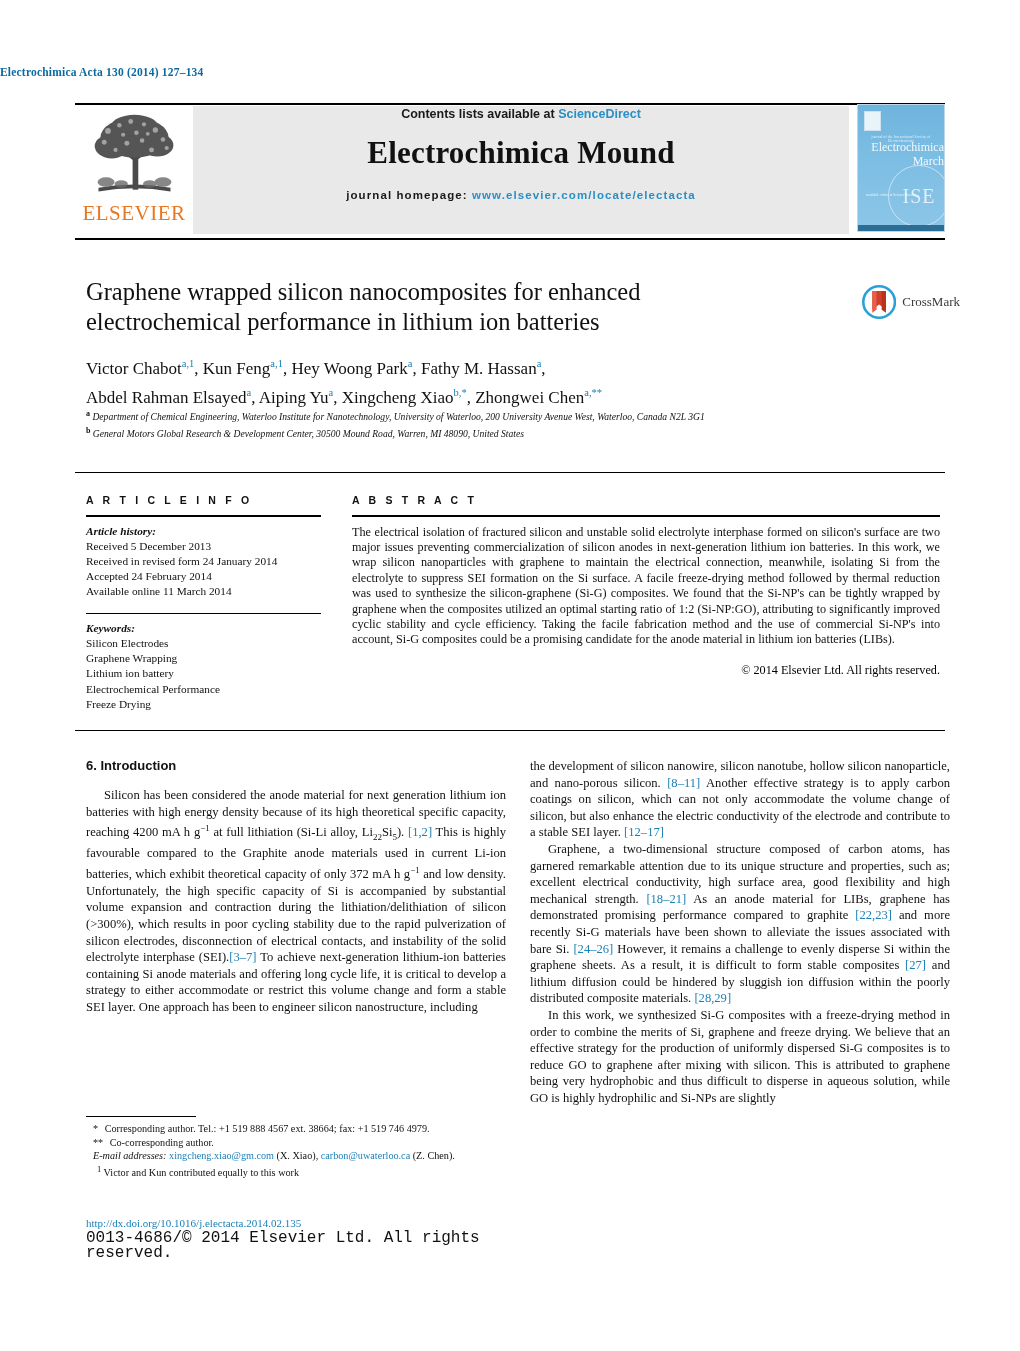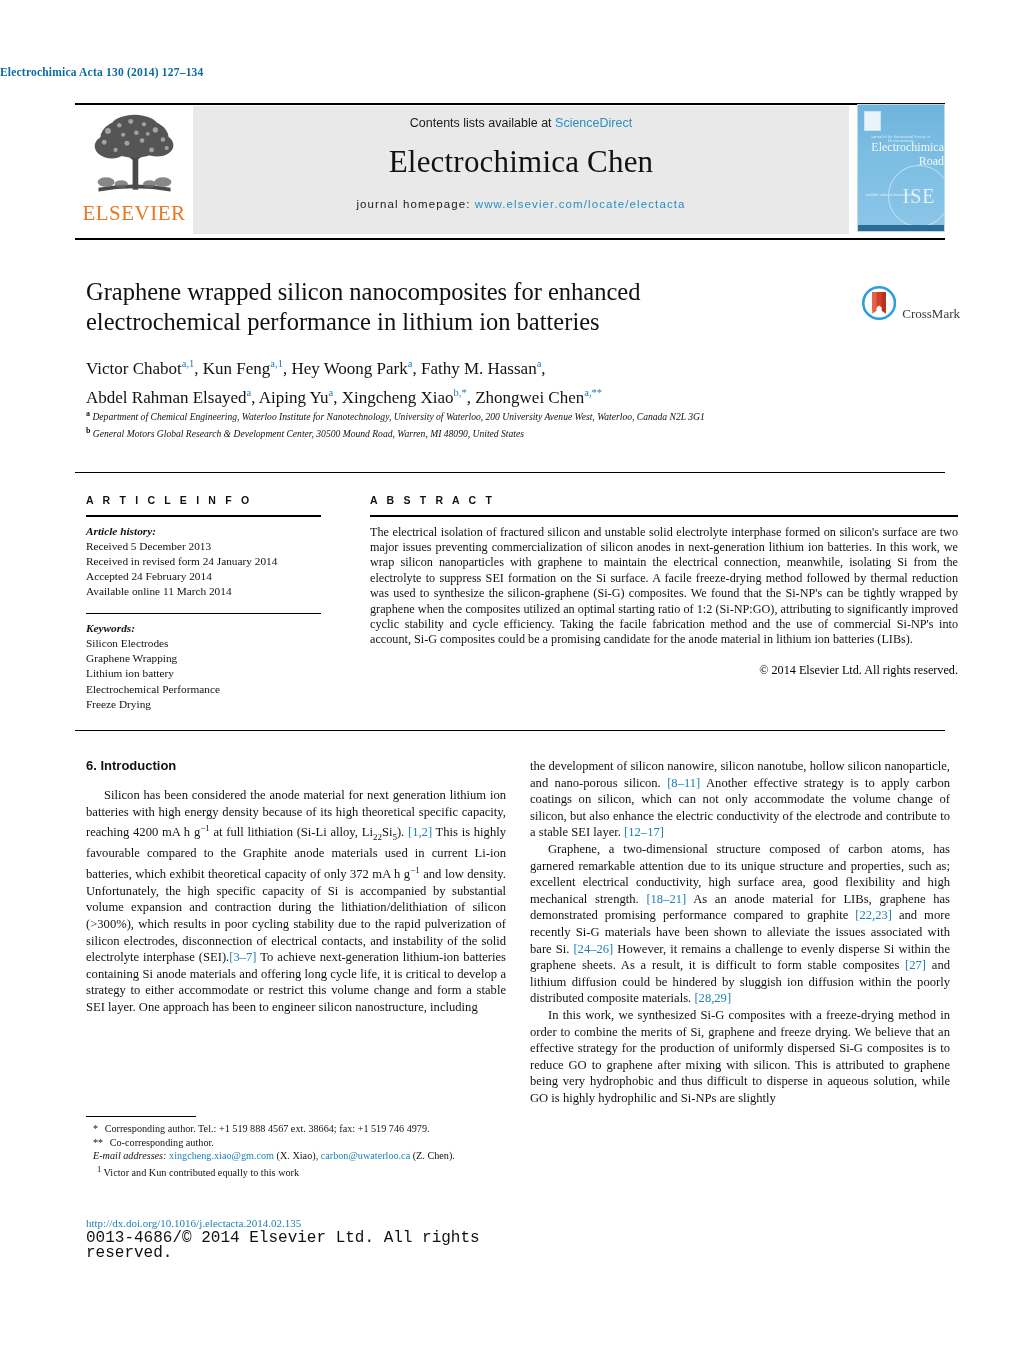--- a/index.html
+++ b/index.html
@@ -48,22 +48,23 @@
     letter-spacing:0.5px;
     margin-top:1px;
     line-height:1;
   }
   .center-block {
     flex:1;
     background:#e9e9e9;
     margin-top:3px;
     margin-bottom:2px;
     text-align:center;
-    padding-top:10px;
+    padding-top:1px;
     position:relative;
+    font-weight:bold;
   }
   .contents-line {
     font-size:12.5px;
     font-family:"Liberation Sans", sans-serif;
     color:#1a1a1a;
   }
   .contents-line .sd { color:#2a8fc4; }
   .journal-title {
     font-family:"Liberation Serif", serif;
     font-size:31px;
@@ -133,30 +134,30 @@
   .authors sup { font-size:10.5px; color:#1a7fb5; vertical-align:super; }
   .affiliations {
     position:absolute; left:86px; top:407px; width:790px;
     font-family:"Liberation Serif", serif;
     font-size:9.6px; line-height:13.5px; font-style:italic; color:#111;
   }
   .affiliations sup { font-style:normal; font-weight:bold; font-size:8px; vertical-align:super; }
 
   .crossmark {
     position:absolute; left:862px; top:282px;
-    width:98px; height:40px; display:flex; align-items:flex-end; gap:6px;
+    width:98px; height:40px; display:flex; align-items:center; gap:6px;
   }
   .cm-logo { width:38px; height:38px; }
   .cm-text {
     font-family:"Liberation Serif", serif; font-size:13px; color:#3a3a3a;
   }
 
   
   .info-col { position:absolute; left:86px; top:494px; width:235px; }
-  .abs-col  { position:absolute; left:370px; top:494px; width:588px; }
+  .abs-col  { position:absolute; left:352px; top:494px; width:588px; }
 
   .sec-head {
     font-family:"Liberation Sans", sans-serif;
     font-size:10.5px; font-weight:bold; letter-spacing:3.2px;
     color:#111;
   }
   .hairline { height:1.6px; background:#000; margin-top:9px; }
   .hairline.thin { height:1.2px; }
 
   .info-body {
@@ -266,34 +267,34 @@
         </g>
       </svg>
       <div class="elsevier-word">ELSEVIER</div>
     </div>
 
     <div class="center-block">
       <div class="contents-line">
         <span>Contents lists available at</span>
         <span class="sd">ScienceDirect</span>
       </div>
-      <div class="journal-title">Electrochimica Chen</div>
+      <div class="journal-title">Electrochimica Mound</div>
       <div class="homepage-line">
         <span>journal homepage:</span>
         <span class="url">www.elsevier.com/locate/electacta</span>
       </div>
     </div>
 
     <div class="cover-block">
       <div class="cover">
         <div class="cov-logo"></div>
         <div class="cov-top-txt">journal of the International Society of Electrochemistry</div>
         <div class="cov-title">
           <span>Electrochimica</span>
-          <span class="sec">Road</span>
+          <span class="sec">March</span>
         </div>
         <div class="cov-sd">available online at ScienceDirect</div>
         <div class="cov-seal"></div>
         <div class="cov-bottom"></div>
       </div>
     </div>
   </div>
 
   <div class="rule-thick" style="top:238px;"></div>
 

